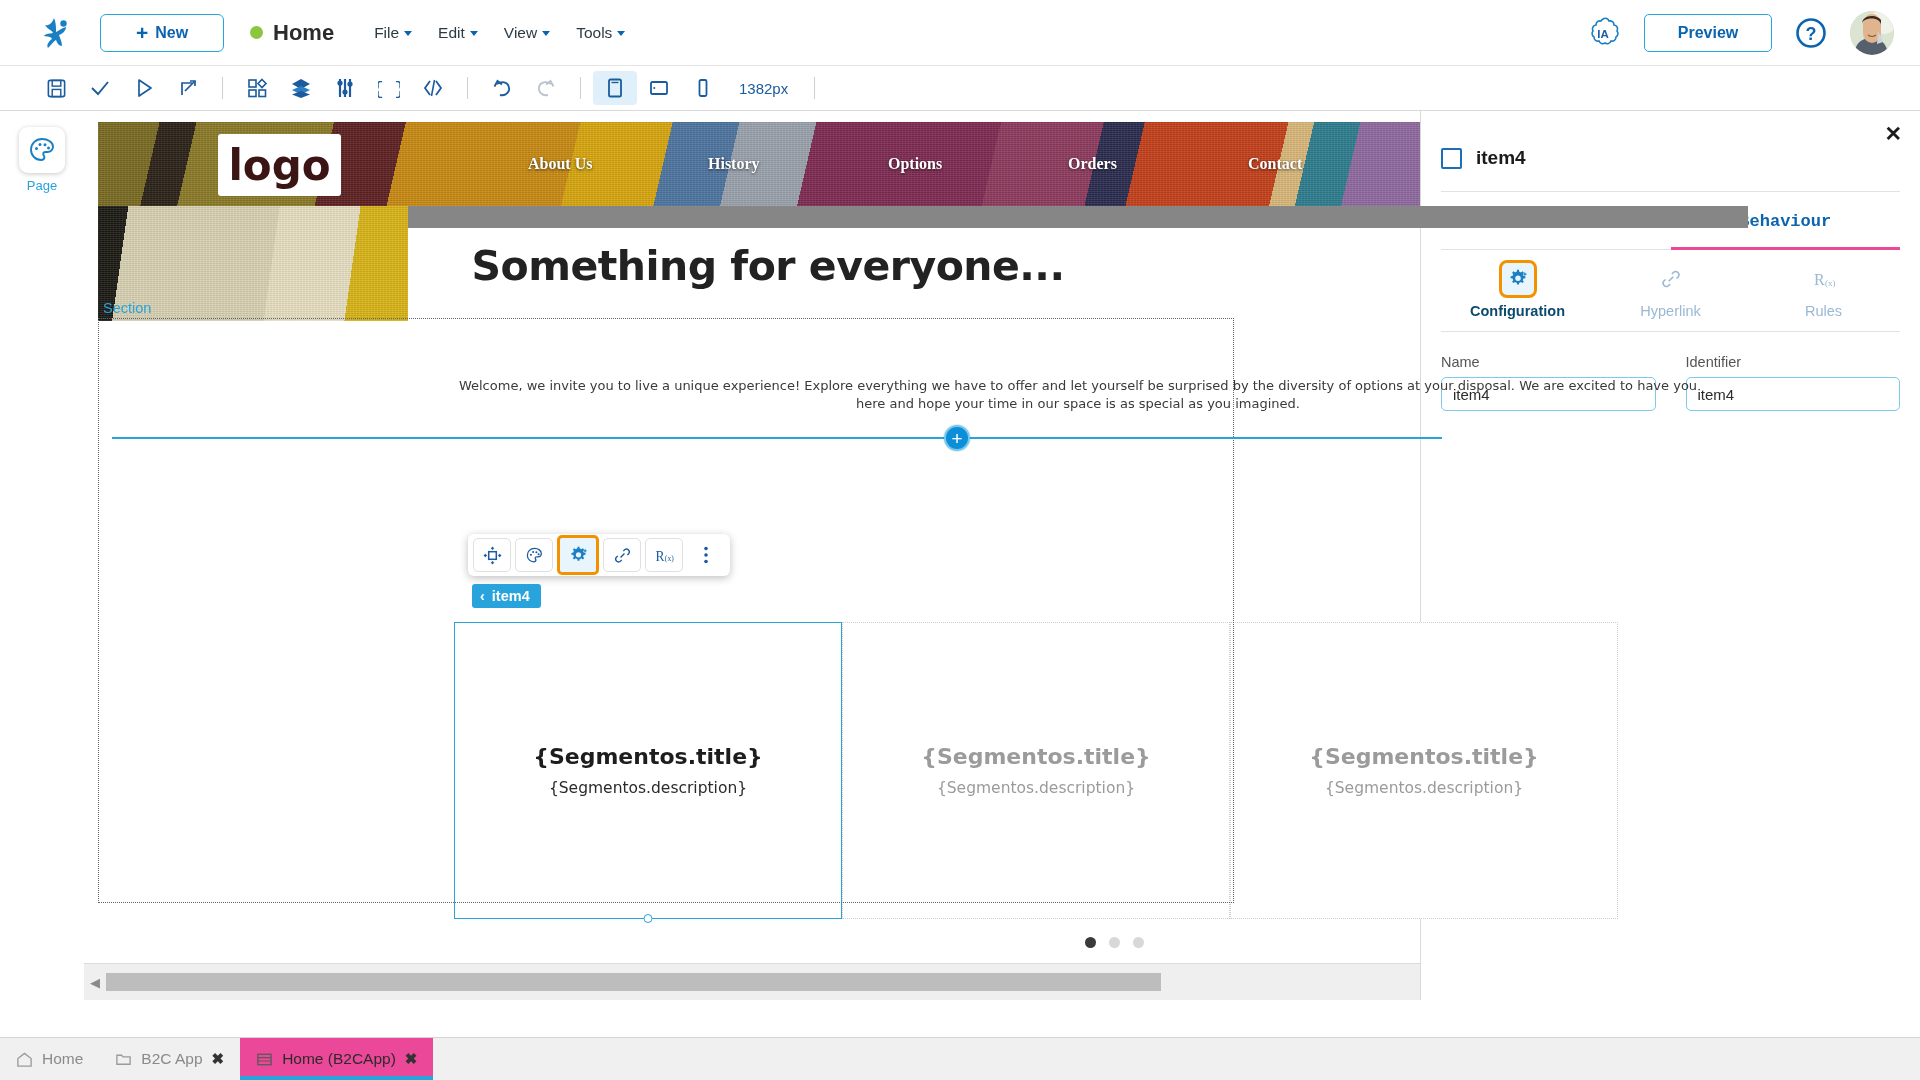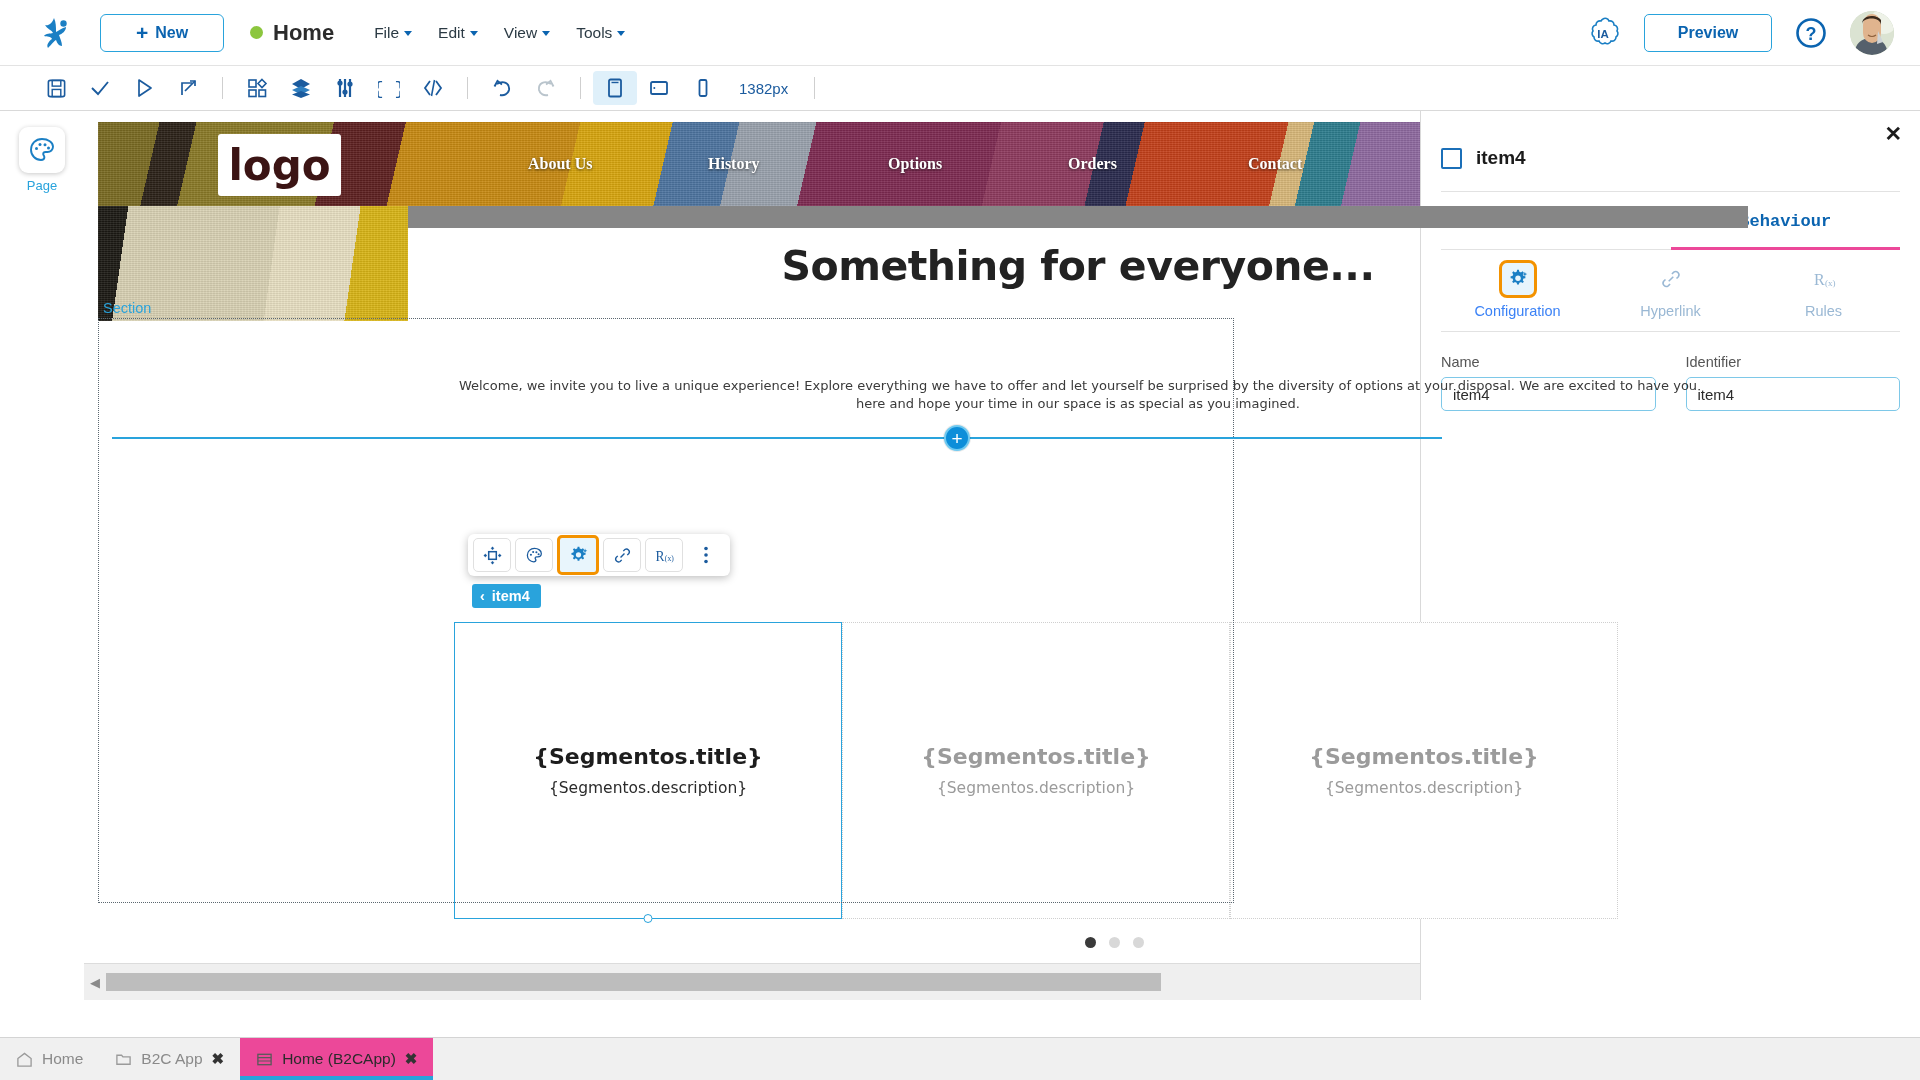--- a/index.html
+++ b/index.html
@@ -157,21 +157,21 @@
     position: absolute; left: 310px; top: 84px; width: 1340px; height: 22px;
     background: #868686; z-index: 4;
   }
   .header-left-strip {
     position: absolute; left: 0; top: 84px; width: 310px; height: 115px;
     overflow: hidden; z-index: 2;
   }
 
   
   .hero {
-    position: relative; margin-left: 310px; width: 1340px;
+    position: relative; width: 1340px;
     background: #ffffff; padding-top: 36px; padding-bottom: 0;
   }
   .hero-h1 {
     text-align: center; font-size: 41px; font-weight: bold; color: #222;
     font-family: "DejaVu Sans", sans-serif; letter-spacing:-0.5px;
   }
 
   .section-dotted {
     position: absolute; left: 0px; top: 196px; width: 1136px; height: 585px;
     border: 1px dotted #5b6770; pointer-events: none; z-index: 6;
@@ -284,21 +284,21 @@
   .rp-subtabs { display: flex; margin: 0 20px; border-bottom: 1px solid #e2e2e2; }
   .rp-subtab {
     flex: 1; display: flex; flex-direction: column; align-items: center;
     padding: 10px 0 12px 0; cursor: pointer;
   }
   .rp-subicon {
     width: 38px; height: 38px; border-radius: 8px;
     display: flex; align-items: center; justify-content: center;
   }
   .rp-subicon.sel { border: 3px solid #f39200; background: #e8f5fc; }
-  .rp-sublabel { font-size: 14.5px; font-weight: normal; color: #3b82f6; margin-top: 5px; }
+  .rp-sublabel { font-size: 14.5px; font-weight: bold; color: #0c4a6e; margin-top: 5px; }
   .rp-sublabel.dim { color: #9ab8d4; font-weight: normal; }
 
   .rp-fields { display: flex; gap: 30px; padding: 22px 20px 0 20px; }
   .rp-field { flex: 1; }
   .rp-flabel { font-size: 14.5px; color: #555; margin-bottom: 7px; }
   .rp-input {
     width: 100%; height: 34px; border: 1px solid #7ec8e8; border-radius: 5px;
     padding: 0 11px; font-size: 15px; color: #2b2b2b;
     font-family: "Liberation Sans", sans-serif; outline: none; background:#fff;
   }

